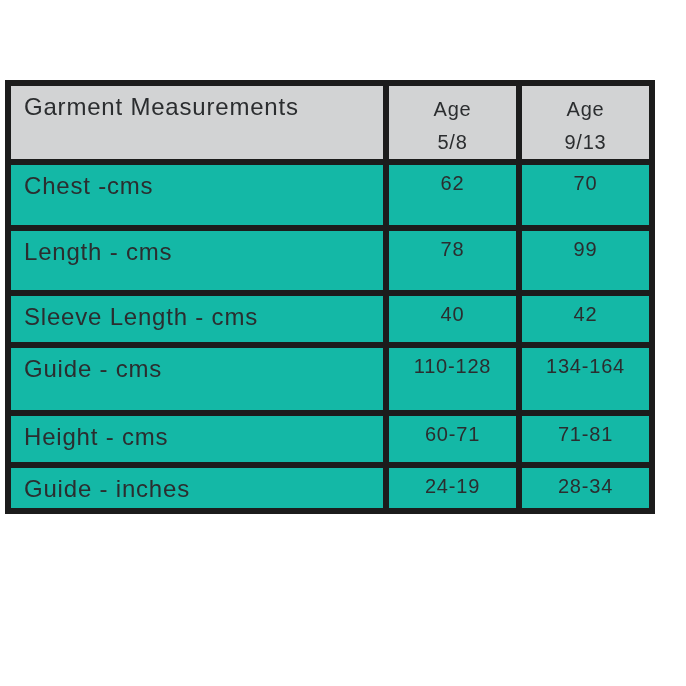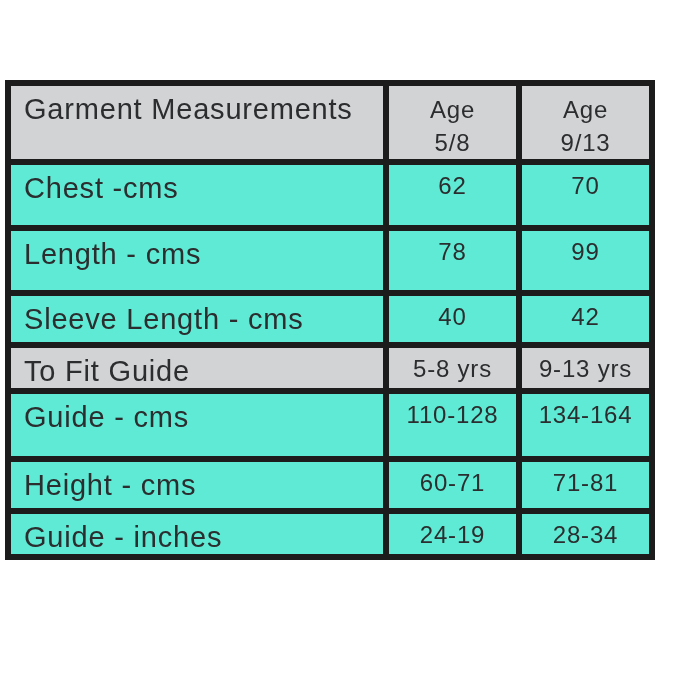--- a/index.html
+++ b/index.html
@@ -18,33 +18,33 @@
     left: 5px;
     top: 80px;
     border-collapse: collapse;
     table-layout: fixed;
   }
   table.size-chart td, table.size-chart th {
     border: 6px solid #1c1c1c;
     vertical-align: top;
     font-weight: normal;
     letter-spacing: 0.8px;
-    background: #5eead4;
+    background: #14b8a6;
   }
   .col-label { width: 378px; }
   .col-val   { width: 133px; }
   td.label-cell, th.label-cell {
     text-align: left;
     padding: 7px 6px 0 13px;
-    font-size: 29px;
+    font-size: 24px;
   }
   td.val-cell, th.val-cell {
     text-align: center;
     padding: 7px 2px 0 2px;
-    font-size: 24px;
+    font-size: 20px;
   }
   tr.shaded td, tr.shaded th { background: #d2d3d4; }
   th.val-cell .hdr-line { display: block; line-height: 33px; }
   .r-header th { height: 76px; }
   .r-chest1 td { height: 66px; }
   .r-length td { height: 65px; }
   .r-sleeve td { height: 52px; }
   .r-tofit  td { height: 46px; }
   .r-height td { height: 68px; }
   .r-chest2 td { height: 52px; }
@@ -84,25 +84,20 @@
         <td class="val-cell">78</td>
         <td class="val-cell">99</td>
       </tr>
 
       <tr class="r-sleeve">
         <td class="label-cell">Sleeve Length - cms</td>
         <td class="val-cell">40</td>
         <td class="val-cell">42</td>
       </tr>
 
-      <tr class="r-tofit shaded">
-        <td class="label-cell">To Fit Guide</td>
-        <td class="val-cell">5-8 yrs</td>
-        <td class="val-cell">9-13 yrs</td>
-      </tr>
 
       <tr class="r-height">
         <td class="label-cell">Guide - cms</td>
         <td class="val-cell">110-128</td>
         <td class="val-cell">134-164</td>
       </tr>
 
       <tr class="r-chest2">
         <td class="label-cell">Height - cms</td>
         <td class="val-cell">60-71</td>

